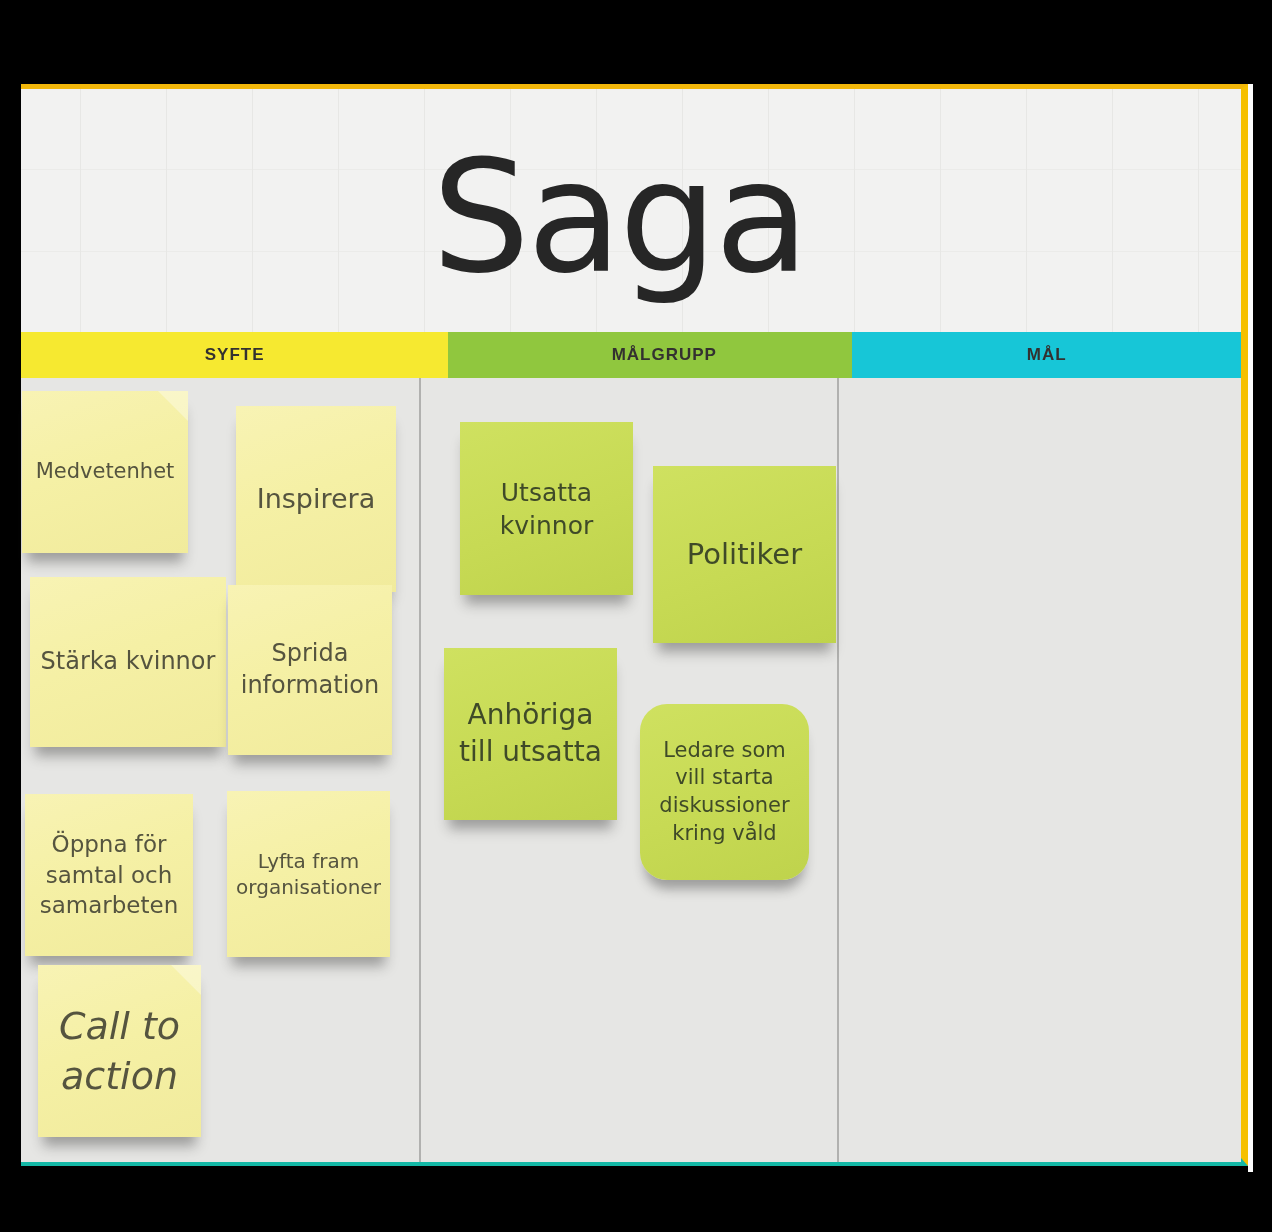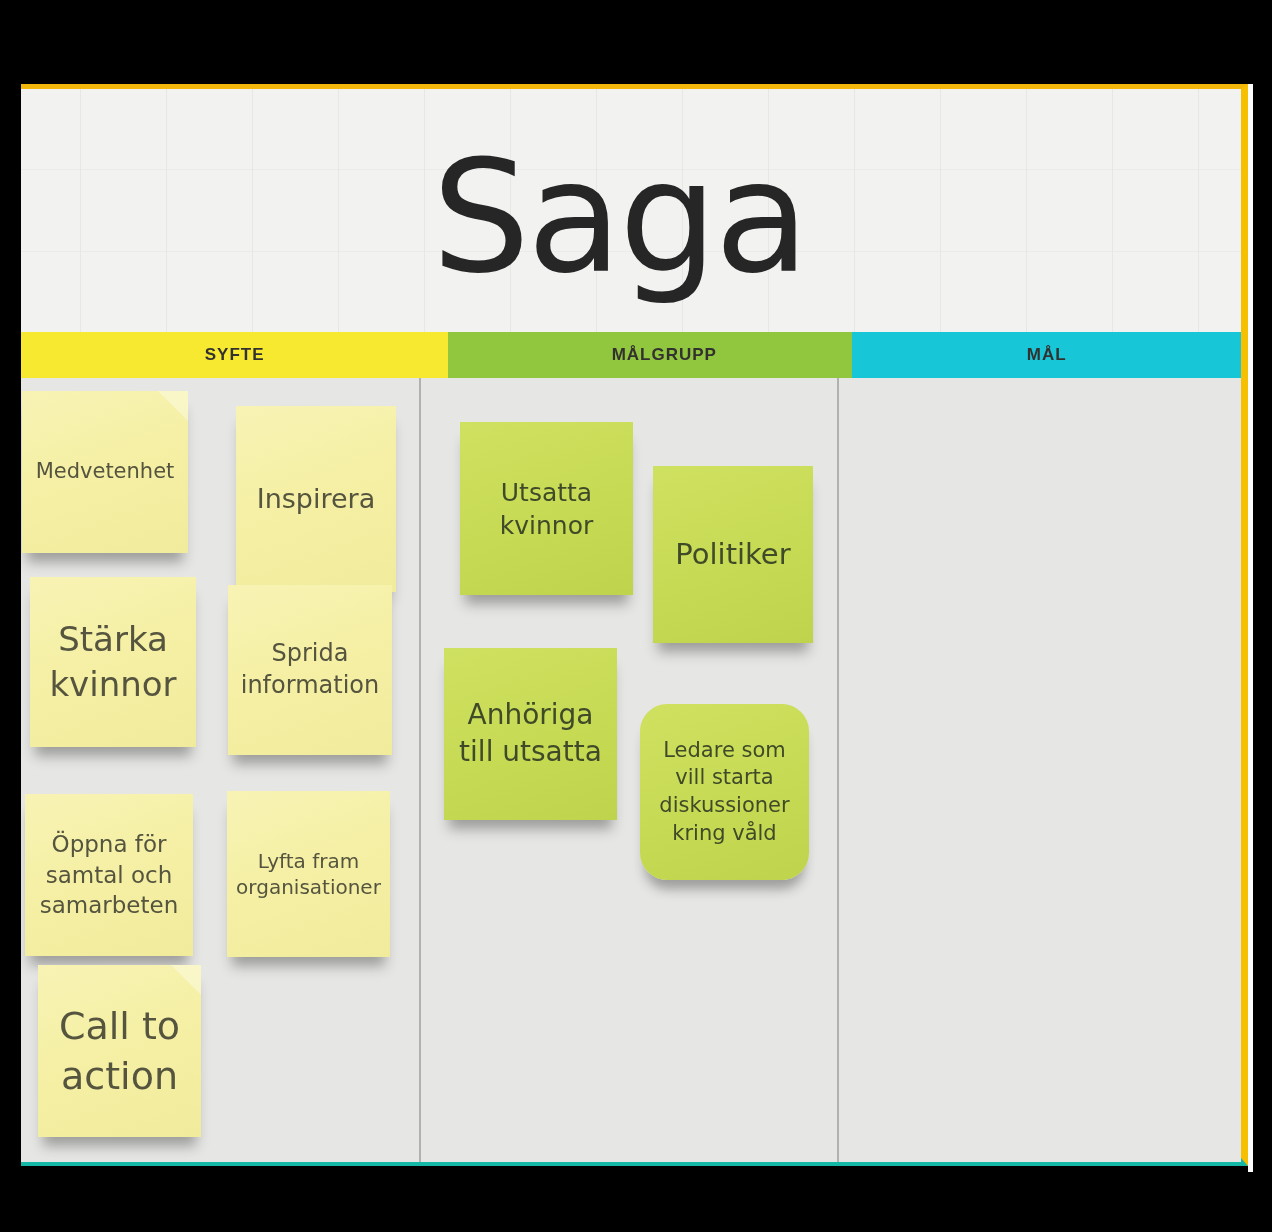--- a/index.html
+++ b/index.html
@@ -148,46 +148,46 @@
 
       <div class="note note-yellow" style="left:1px; top:13px; width:166px; height:162px; font-size:21px;">
         <span class="fold"></span>
         <div class="note-line">Medvetenhet</div>
       </div>
 
       <div class="note note-yellow" style="left:215px; top:28px; width:160px; height:186px; font-size:27px;">
         <div class="note-line">Inspirera</div>
       </div>
 
-      <div class="note note-yellow" style="left:9px; top:199px; width:166px; height:170px; font-size:34px;">
+      <div class="note note-yellow" style="left:9px; top:199px; width:196px; height:170px; font-size:24px;">
         <div class="note-line">Stärka kvinnor</div>
       </div>
 
       <div class="note note-yellow" style="left:207px; top:207px; width:164px; height:170px; font-size:24px;">
         <div class="note-line">Sprida information</div>
       </div>
 
       <div class="note note-yellow" style="left:4px; top:416px; width:168px; height:162px; font-size:23px;">
         <div class="note-line">Öppna för samtal och samarbeten</div>
       </div>
 
       <div class="note note-yellow" style="left:206px; top:413px; width:163px; height:166px; font-size:20px;">
         <div class="note-line">Lyfta fram organisationer</div>
       </div>
 
-      <div class="note note-yellow" style="left:17px; top:587px; width:163px; height:172px; font-size:38px;">
+      <div class="note note-yellow" style="left:17px; top:587px; width:163px; height:172px; font-size:38px;font-style:italic;">
         <span class="fold"></span>
         <div class="note-line">Call to action</div>
       </div>
 
       <div class="note note-green" style="left:439px; top:36px; width:173px; height:173px; font-size:25px;margin-top:8px;">
         <div class="note-line">Utsatta kvinnor</div>
       </div>
 
-      <div class="note note-green" style="left:632px; top:88px; width:160px; height:177px; font-size:29px;">
+      <div class="note note-green" style="left:632px; top:88px; width:183px; height:177px; font-size:29px;">
         <div class="note-line">Politiker</div>
       </div>
 
       <div class="note note-green" style="left:423px; top:270px; width:173px; height:172px; font-size:28px;">
         <div class="note-line">Anhöriga till utsatta</div>
       </div>
 
       <div class="note note-green" style="left:619px; top:326px; width:169px; height:176px; font-size:21px;border-radius:27px;">
         <div class="note-line">Ledare som vill starta diskussioner kring våld</div>
       </div>

